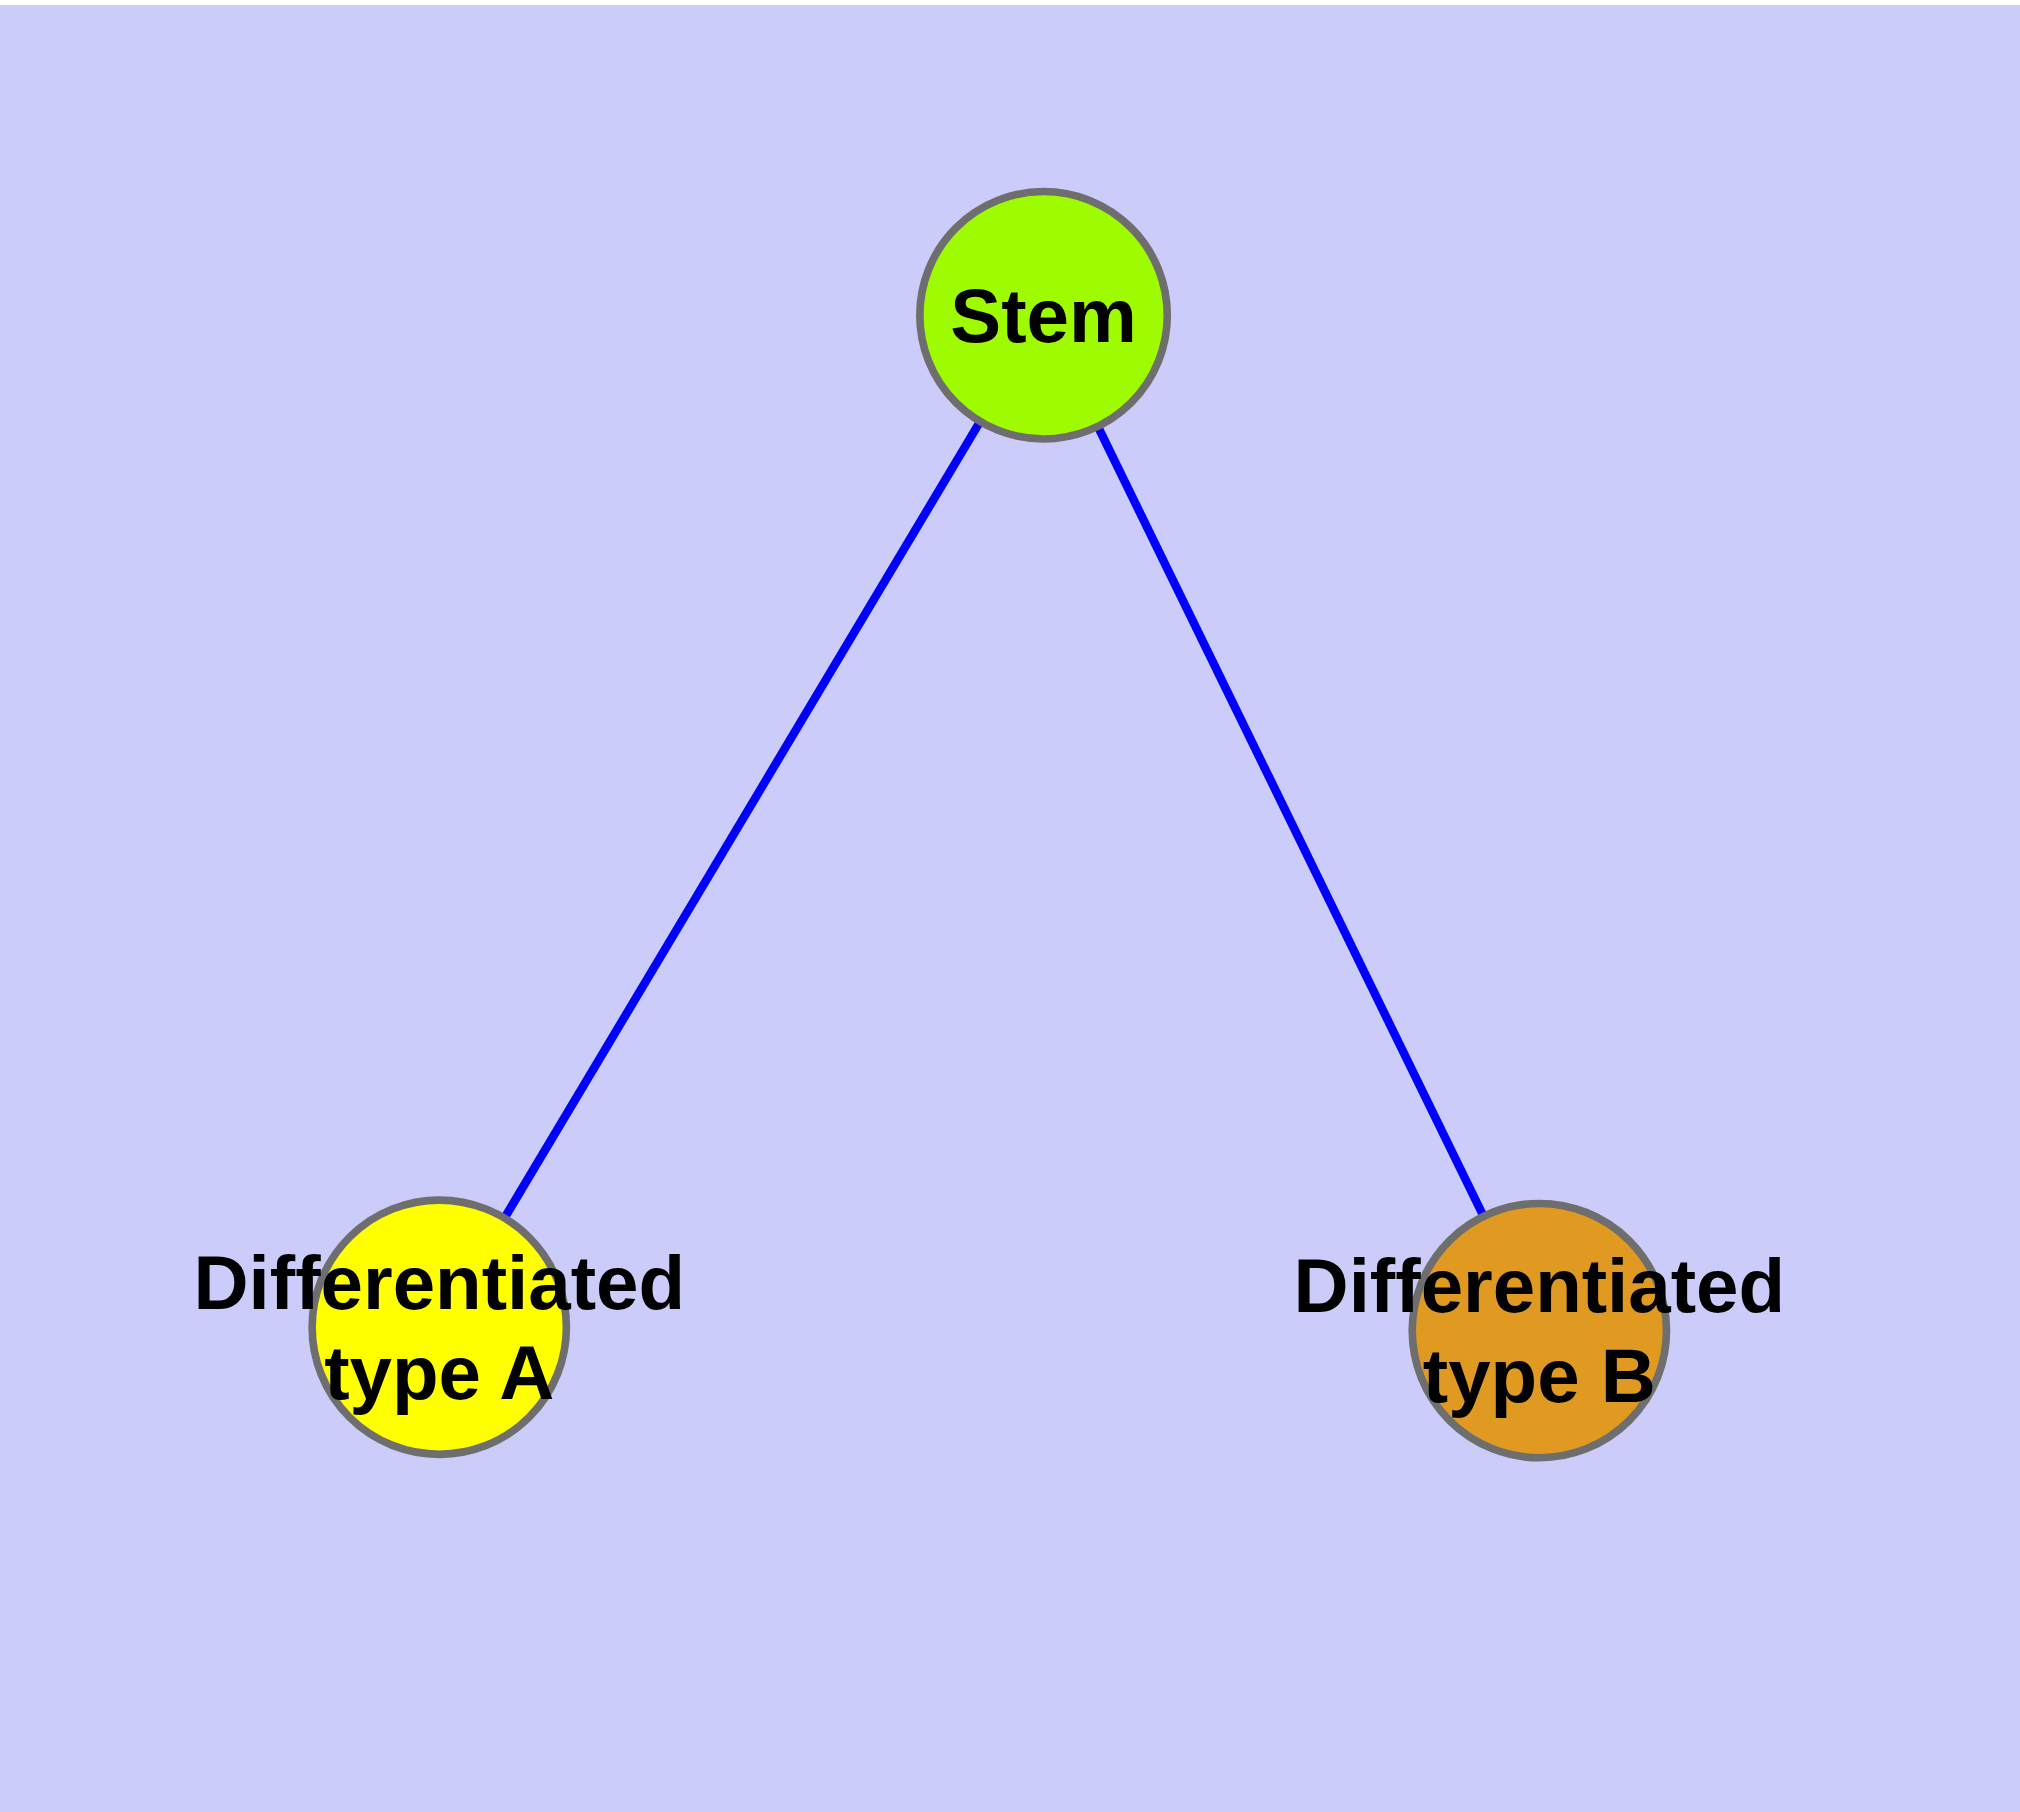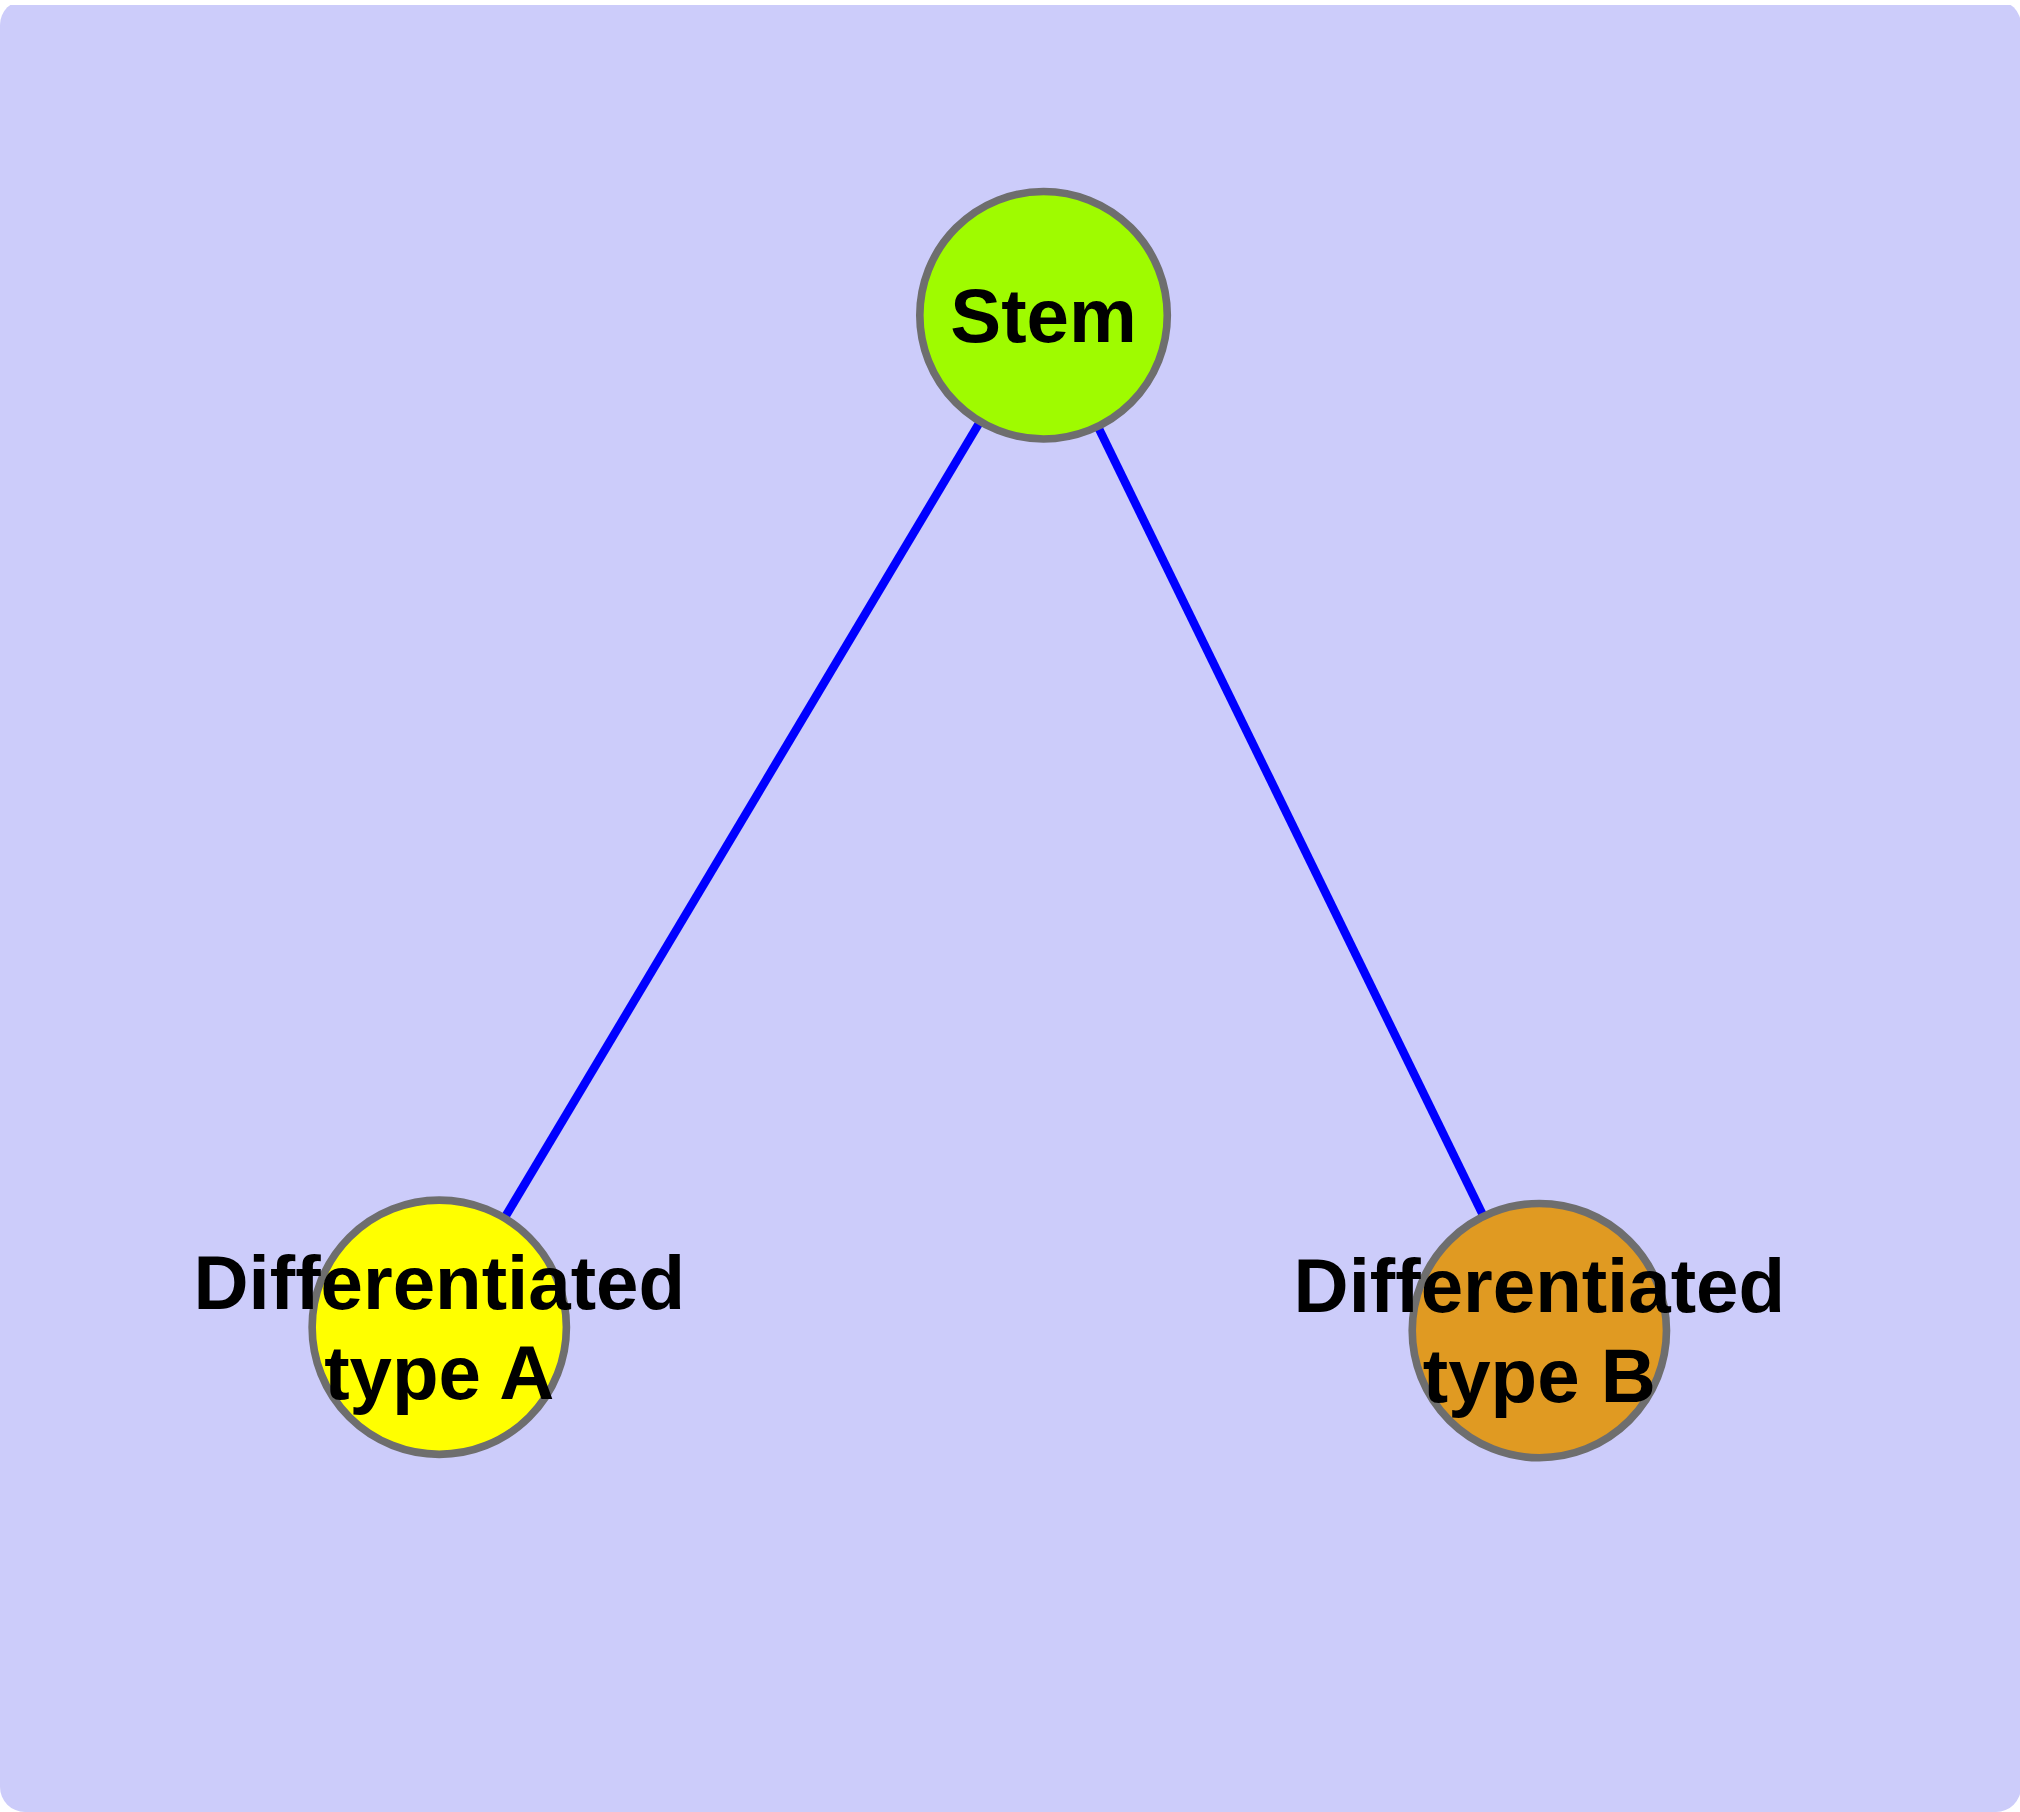--- a/index.html
+++ b/index.html
@@ -7,21 +7,20 @@
     padding: 0;
     background: #ffffff;
   }
   #stage {
     position: relative;
     width: 2021px;
     height: 1812px;
     background: #ffffff;
     overflow: hidden;
     font-family: "Liberation Sans", sans-serif;
-    border-radius: 25px;
   }
   #canvas-bg {
     position: absolute;
     left: 0;
     top: 5.1px;
     width: 2021px;
     height: 1807px;
     background: #ccccfa;
   }
   svg.graph {

